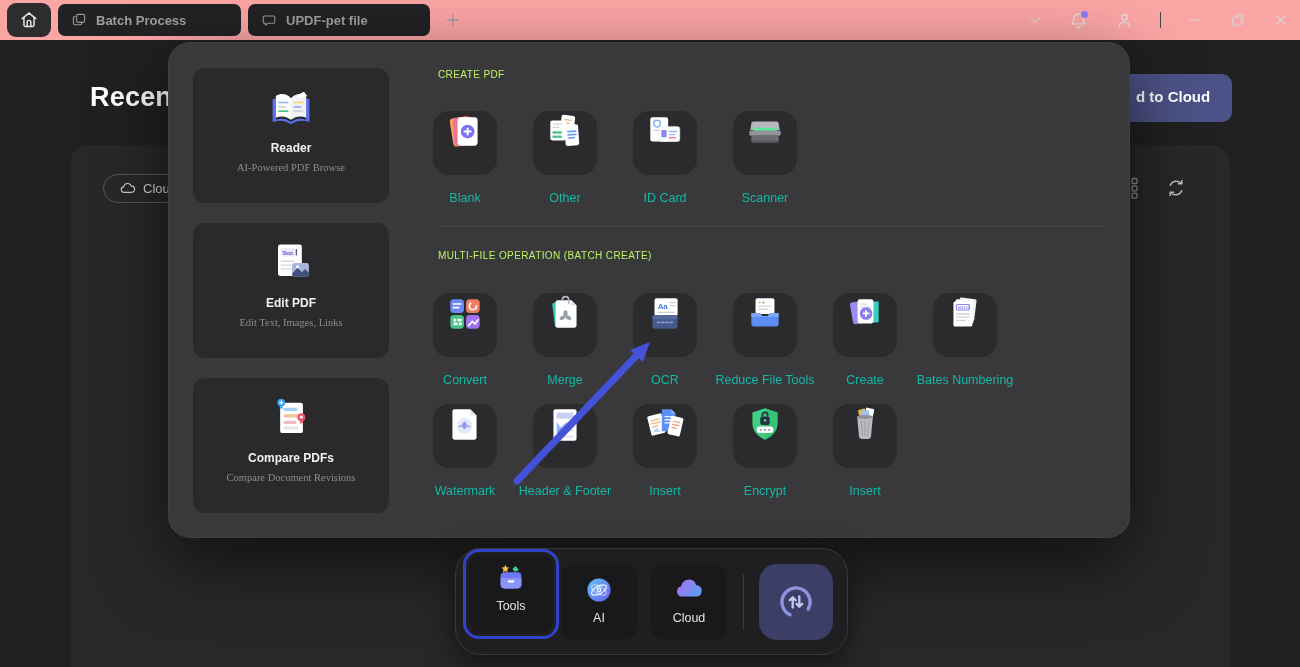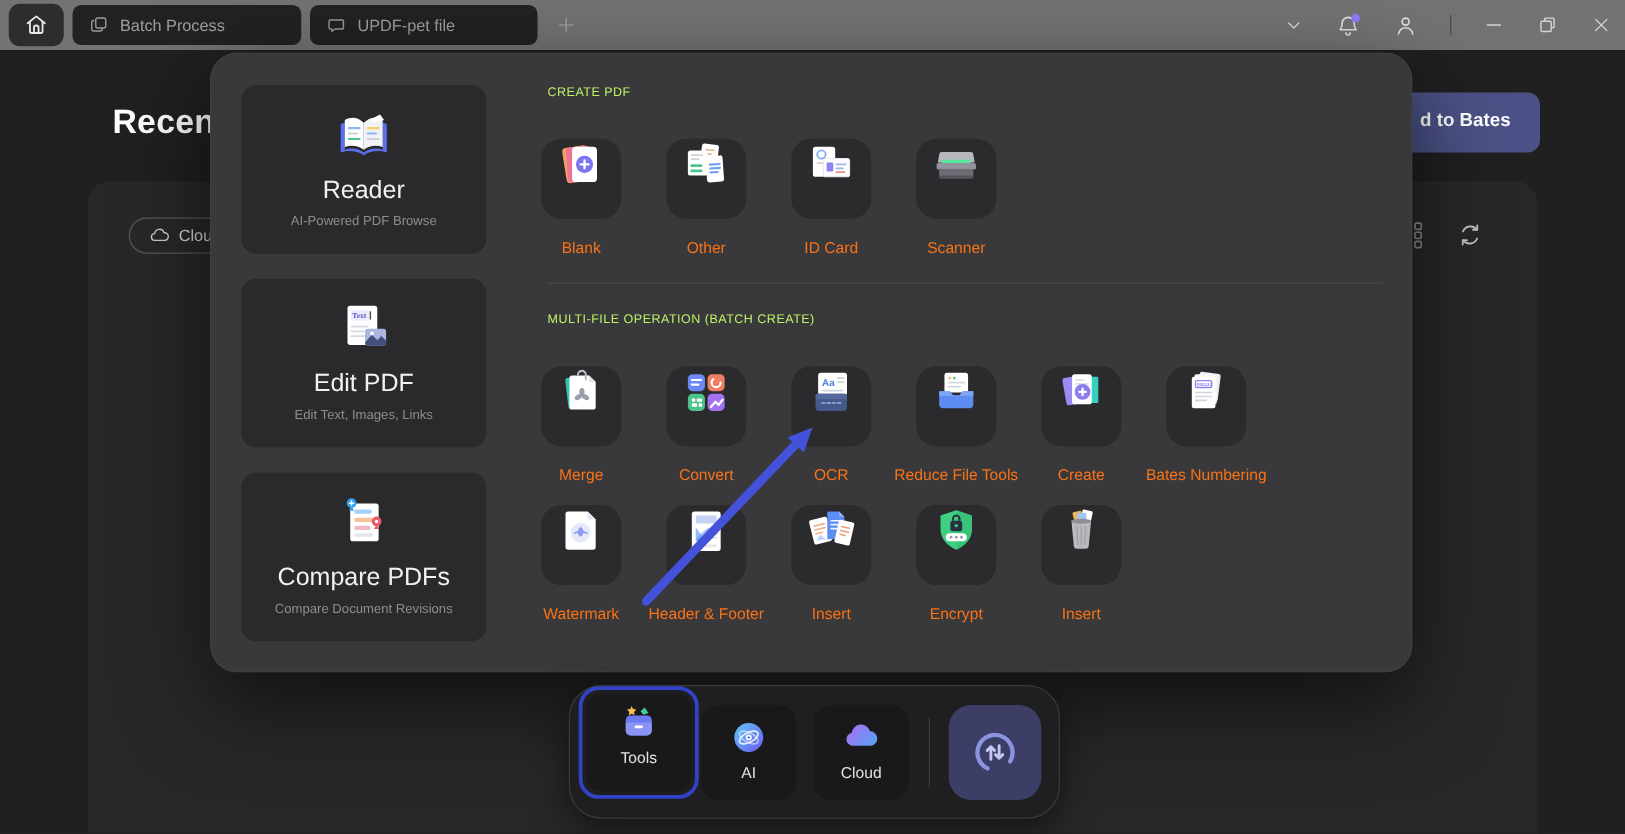--- a/index.html
+++ b/index.html
@@ -3,21 +3,21 @@
 <meta charset="utf-8">
 <style>
   * { box-sizing: border-box; }
   html,body { margin:0; padding:0; }
   body {
     width:1300px; height:667px; overflow:hidden; position:relative;
     background:#1d1d1e; font-family:"Liberation Sans", sans-serif;
     -webkit-font-smoothing:antialiased;
   }
   
-  .titlebar { position:absolute; top:0; left:0; right:0; height:40px; background:#737373; z-index:6; }
+  .titlebar { position:absolute; top:0; left:0; right:0; height:40px; background:#fca5a5; z-index:6;font-weight:bold; }
   .home-btn { position:absolute; left:7px; top:3px; width:44px; height:34px; background:#2d2d2f;
     border-radius:9px; display:flex; align-items:center; justify-content:center; cursor:pointer; }
   .tab { position:absolute; top:4px; height:32px; background:#222224; border-radius:7px;
     display:flex; align-items:center; gap:9px; padding:0 13px; color:#9f9f9f; font-size:13px; cursor:pointer; }
   .tab.t1 { left:58px; width:183px; }
   .tab.t2 { left:248px; width:182px; }
   .add-tab { position:absolute; left:441px; top:8px; width:24px; height:24px; display:flex;
     align-items:center; justify-content:center; cursor:pointer; }
   .tb-right { position:absolute; right:10px; top:0; height:40px; display:flex; align-items:center; gap:25px; }
   .tb-btn { display:flex; align-items:center; justify-content:center; cursor:pointer; position:relative; }
@@ -35,28 +35,28 @@
   .upload-btn { position:absolute; left:1092px; top:34px; width:140px; height:48px; background:#4c5287;
     border-radius:10px; color:#ffffff; font-weight:bold; font-size:15px; cursor:pointer; overflow:hidden; }
   .upload-btn span { position:absolute; left:44px; top:14px; white-space:nowrap; }
 
   
   .panel { position:absolute; left:168px; top:42px; width:962px; height:496px; background:#39393c;
     border-radius:22px; z-index:10; box-shadow:0 24px 70px rgba(0,0,0,.6); border:1px solid rgba(255,255,255,.04); }
   .feature-card { position:absolute; left:24px; width:196px; height:135px; background:#2a2a2c; border-radius:12px;
     display:flex; flex-direction:column; align-items:center; cursor:pointer; }
   .feature-card .fc-icon { margin-top:13px; height:56px; display:flex; align-items:center; }
-  .feature-card h3 { margin:4px 0 0 0; font-size:20px; font-weight:normal; color:#f1f1f1; }
-  .feature-card p { margin:7px 0 0 0; font-size:10.5px; color:#8d8d8d; }
+  .feature-card h3 { margin:4px 0 0 0; font-size:12px; font-weight:bold; color:#f1f1f1; }
+  .feature-card p { margin:7px 0 0 0; font-size:10.5px; color:#8d8d8d;font-family:Liberation Serif, serif; }
   .sec-title { position:absolute; left:269px; color:#bef264; font-size:10px; font-weight:normal; letter-spacing:.4px; }
   .divider { position:absolute; left:269px; top:183px; width:668px; height:1px; background:#49494c; }
   .tile-row { position:absolute; left:246px; display:flex; }
   .cell { width:100px; display:flex; flex-direction:column; align-items:center; cursor:pointer; }
   .tile { width:64px; height:64px; background:#2b2b2d; border-radius:16px; display:flex; justify-content:center; }
-  .tile-label { margin-top:16px; font-size:12.5px; color:#f97316; white-space:nowrap; }
+  .tile-label { margin-top:16px; font-size:12.5px; color:#14b8a6; white-space:nowrap; }
 
   
   .arrow-svg { position:absolute; left:0; top:0; width:1300px; height:667px; z-index:30; pointer-events:none; }
 
   
   .dock { position:absolute; left:455px; top:548px; width:393px; height:107px; background:#1f1f21;
     border-radius:26px; border:1px solid #39393c; z-index:15; box-shadow:0 10px 30px rgba(0,0,0,.5); }
   .tools-wrap { position:absolute; left:7px; top:0; width:96px; height:90px; border:3px solid #3243c9;
     border-radius:16px; padding:3px; cursor:pointer; }
   .dock-tile { background:#19191b; border-radius:12px; display:flex; flex-direction:column; align-items:center; }
@@ -169,21 +169,21 @@
           <path d="M6.3 9.2 a6.6 6.6 0 0 1 11.2 -1.6"></path>
             <path d="M17.8 4.4 v3.4 h-3.4"></path>
           <path d="M17.7 14.8 a6.6 6.6 0 0 1 -11.2 1.6"></path>
             <path d="M6.2 19.6 v-3.4 h3.4"></path>
         </svg>
       </div>
     </div>
   </div>
 
   <div class="upload-btn">
-    <span>d to Bates</span>
+    <span>d to Cloud</span>
   </div>
 </div>
 
 <div class="panel">
 
   <div class="feature-card" style="top:25px">
     <div class="fc-icon">
       <svg width="52" height="52" viewBox="0 0 48 48">
         <path d="M7 36 v-21 l3 -1 v20 c5 -2 10 -1 14 2 c4 -3 9 -4 14 -2 v-20 l3 1 v21 c-7 -2 -12 -1 -17 2 c-5 -3 -10 -4 -17 -2 z" fill="#5b6ff0"></path>
         <path d="M10 12 c5 -3 10 -2 14 2 v20 c-4 -3 -9 -4 -14 -2 z" fill="#fdfdfe"></path>
@@ -304,52 +304,52 @@
   </div>
 
   <div class="divider"></div>
 
   <div class="sec-title" style="top:207px">MULTI-FILE OPERATION (BATCH CREATE)</div>
 
   <div class="tile-row" style="top:250px">
     <div class="cell">
       <div class="tile">
           <svg width="42" height="42" viewBox="0 0 40 40">
-        <rect x="9" y="8" width="19" height="24" rx="2" fill="#35c4b0" transform="rotate(-7 18 20)"></rect>
-        <path d="M13 7 h13 l5 5 v19 a2 2 0 0 1 -2 2 H13 a2 2 0 0 1 -2 -2 V9 a2 2 0 0 1 2 -2 z" fill="#ffffff"></path>
-        <path d="M26 7 l5 5 h-5 z" fill="#dfe3ea"></path>
-        <g fill="#9aa0ab">
-          <ellipse cx="20.5" cy="19.5" rx="2" ry="3"></ellipse>
-          <ellipse cx="17.8" cy="23.5" rx="3" ry="1.9" transform="rotate(-32 17.8 23.5)"></ellipse>
-          <ellipse cx="23.2" cy="23.5" rx="3" ry="1.9" transform="rotate(32 23.2 23.5)"></ellipse>
-        </g>
-        <path d="M17.5 6.5 a3 3 0 0 1 6 0 v3.5" fill="none" stroke="#b9b9bf" stroke-width="1.6" stroke-linecap="round"></path>
-      </svg>
-        </div>
-      <div class="tile-label">Merge</div>
-    </div>
-    <div class="cell">
-      <div class="tile">
-          <svg width="42" height="42" viewBox="0 0 40 40">
         <rect x="6" y="6" width="13" height="13" rx="3.5" fill="#6b8af5"></rect>
         <path d="M9 10.5 h7 M9 14 h5" stroke="#ffffff" stroke-width="1.6" stroke-linecap="round"></path>
         <rect x="21" y="6" width="13" height="13" rx="3.5" fill="#ef7e63"></rect>
         <circle cx="27.5" cy="12.5" r="3.4" fill="none" stroke="#ffffff" stroke-width="1.6" stroke-dasharray="14 6"></circle>
         <rect x="6" y="21" width="13" height="13" rx="3.5" fill="#4cc389"></rect>
         <g fill="#ffffff">
               <rect x="9" y="24.5" width="2.6" height="2.6" rx=".6"></rect>
               <rect x="12.8" y="24.5" width="4" height="2.6" rx=".6"></rect>
               <rect x="9" y="28.2" width="4" height="2.6" rx=".6"></rect>
               <rect x="14.2" y="28.2" width="2.6" height="2.6" rx=".6"></rect>
             </g>
         <rect x="21" y="21" width="13" height="13" rx="3.5" fill="#a272f2"></rect>
         <path d="M23.5 31 l3.5 -4 2.5 2.5 3 -4" stroke="#ffffff" stroke-width="1.6" fill="none" stroke-linecap="round" stroke-linejoin="round"></path>
       </svg>
         </div>
       <div class="tile-label">Convert</div>
+    </div>
+    <div class="cell">
+      <div class="tile">
+          <svg width="42" height="42" viewBox="0 0 40 40">
+        <rect x="9" y="8" width="19" height="24" rx="2" fill="#35c4b0" transform="rotate(-7 18 20)"></rect>
+        <path d="M13 7 h13 l5 5 v19 a2 2 0 0 1 -2 2 H13 a2 2 0 0 1 -2 -2 V9 a2 2 0 0 1 2 -2 z" fill="#ffffff"></path>
+        <path d="M26 7 l5 5 h-5 z" fill="#dfe3ea"></path>
+        <g fill="#9aa0ab">
+          <ellipse cx="20.5" cy="19.5" rx="2" ry="3"></ellipse>
+          <ellipse cx="17.8" cy="23.5" rx="3" ry="1.9" transform="rotate(-32 17.8 23.5)"></ellipse>
+          <ellipse cx="23.2" cy="23.5" rx="3" ry="1.9" transform="rotate(32 23.2 23.5)"></ellipse>
+        </g>
+        <path d="M17.5 6.5 a3 3 0 0 1 6 0 v3.5" fill="none" stroke="#b9b9bf" stroke-width="1.6" stroke-linecap="round"></path>
+      </svg>
+        </div>
+      <div class="tile-label">Merge</div>
     </div>
     <div class="cell">
       <div class="tile">
           <svg width="42" height="42" viewBox="0 0 40 40">
         <rect x="10" y="5" width="22" height="17" rx="2" fill="#ffffff"></rect>
         <text x="13" y="15" font-size="7.5" font-weight="bold" fill="#4a7ddb" font-family="Liberation Sans, sans-serif">Aa</text>
         <path d="M25 9 h4.5 M25 12 h4.5 M13.5 18.5 h15" stroke="#ccd2dc" stroke-width="1.3" stroke-linecap="round"></path>
         <rect x="8" y="21" width="24" height="13" rx="2.5" fill="#44598c"></rect>
         <rect x="8" y="21" width="24" height="4" rx="2" fill="#56699c"></rect>
         <path d="M13 28 h2 M17 28 h2 M21 28 h2 M25 28 h2" stroke="#8a9ac4" stroke-width="1.6" stroke-linecap="round"></path>

